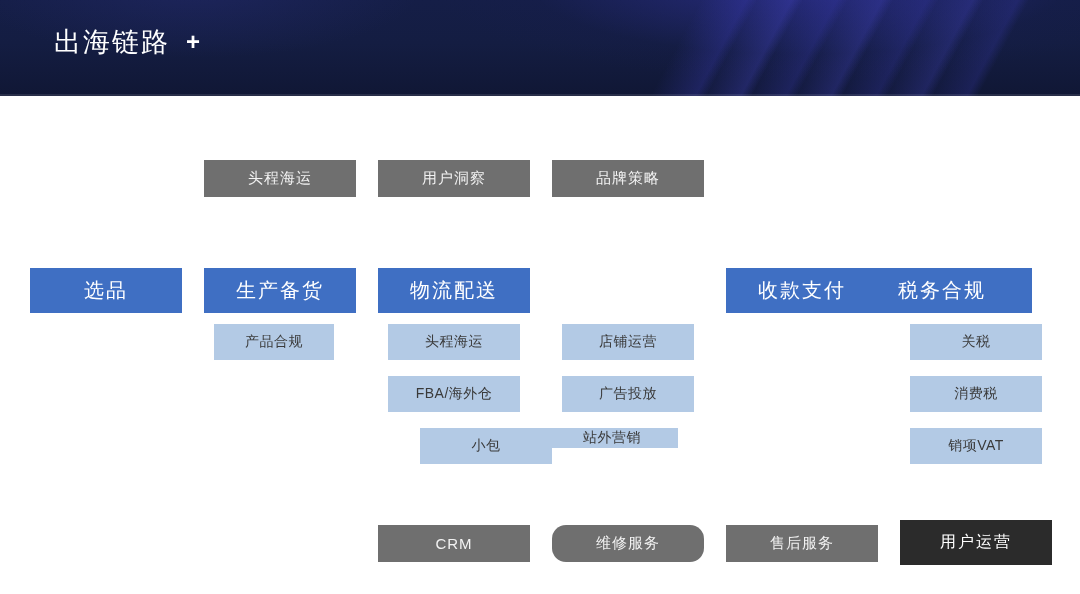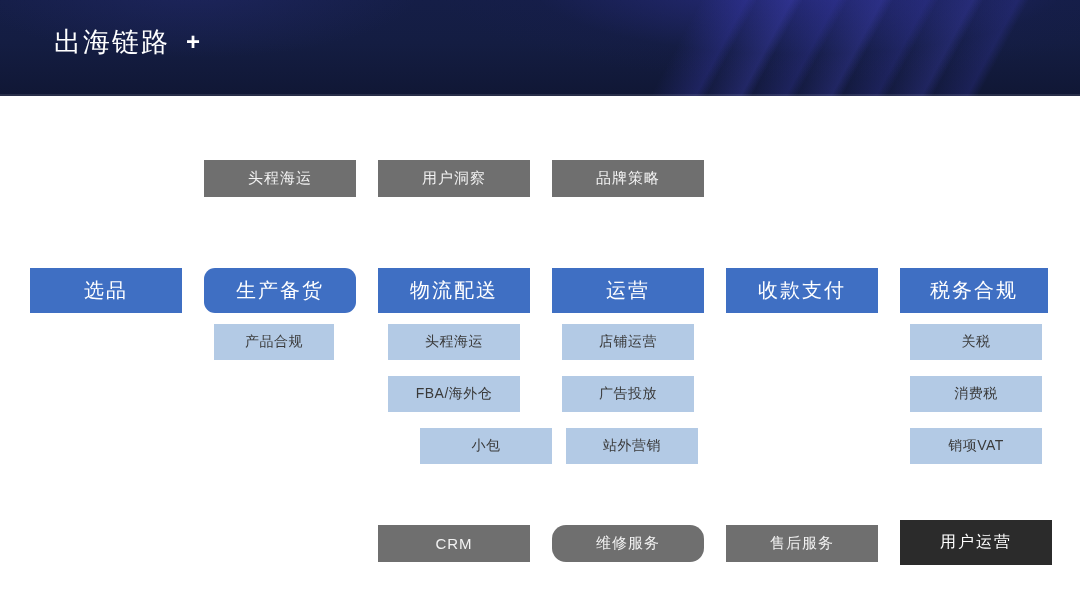--- a/index.html
+++ b/index.html
@@ -149,33 +149,30 @@
   <div class="node gray" style="left:378px; top:64px;  width:152px; height:37px;">
     <span>用户洞察</span>
   </div>
   <div class="node gray" style="left:552px; top:64px;  width:152px; height:37px;">
     <span>品牌策略</span>
   </div>
 
   <div class="node blue" style="left:30px;  top:172px; width:152px; height:45px;">
     <span>选品</span>
   </div>
-  <div class="node blue" style="left:204px; top:172px; width:152px; height:45px;border-radius:11px;">
+  <div class="node blue" style="left:204px; top:172px; width:152px; height:45px;">
     <span>生产备货</span>
   </div>
   <div class="node blue" style="left:378px; top:172px; width:152px; height:45px;">
     <span>物流配送</span>
   </div>
-  <div class="node blue" style="left:552px; top:172px; width:152px; height:45px;">
-    <span>运营</span>
-  </div>
   <div class="node blue" style="left:726px; top:172px; width:152px; height:45px;">
     <span>收款支付</span>
   </div>
-  <div class="node blue" style="left:900px; top:172px; width:148px; height:45px;">
+  <div class="node blue" style="left:852px; top:172px; width:180px; height:45px;">
     <span>税务合规</span>
   </div>
 
   <div class="node lightblue" style="left:214px; top:228px; width:120px; height:36px;">
     <span>产品合规</span>
   </div>
 
   <div class="node lightblue" style="left:388px; top:228px; width:132px; height:36px;">
     <span>头程海运</span>
   </div>
@@ -185,21 +182,21 @@
   <div class="node lightblue" style="left:388px; top:332px; width:132px; height:36px;margin-left:32px;">
     <span>小包</span>
   </div>
 
   <div class="node lightblue" style="left:562px; top:228px; width:132px; height:36px;">
     <span>店铺运营</span>
   </div>
   <div class="node lightblue" style="left:562px; top:280px; width:132px; height:36px;">
     <span>广告投放</span>
   </div>
-  <div class="node lightblue" style="left:566px; top:332px; width:132px; height:36px;">
+  <div class="node lightblue" style="left:546px; top:332px; width:132px; height:20px;">
     <span>站外营销</span>
   </div>
 
   <div class="node lightblue" style="left:910px; top:228px; width:132px; height:36px;">
     <span>关税</span>
   </div>
   <div class="node lightblue" style="left:910px; top:280px; width:132px; height:36px;">
     <span>消费税</span>
   </div>
   <div class="node lightblue" style="left:910px; top:332px; width:132px; height:36px;">

